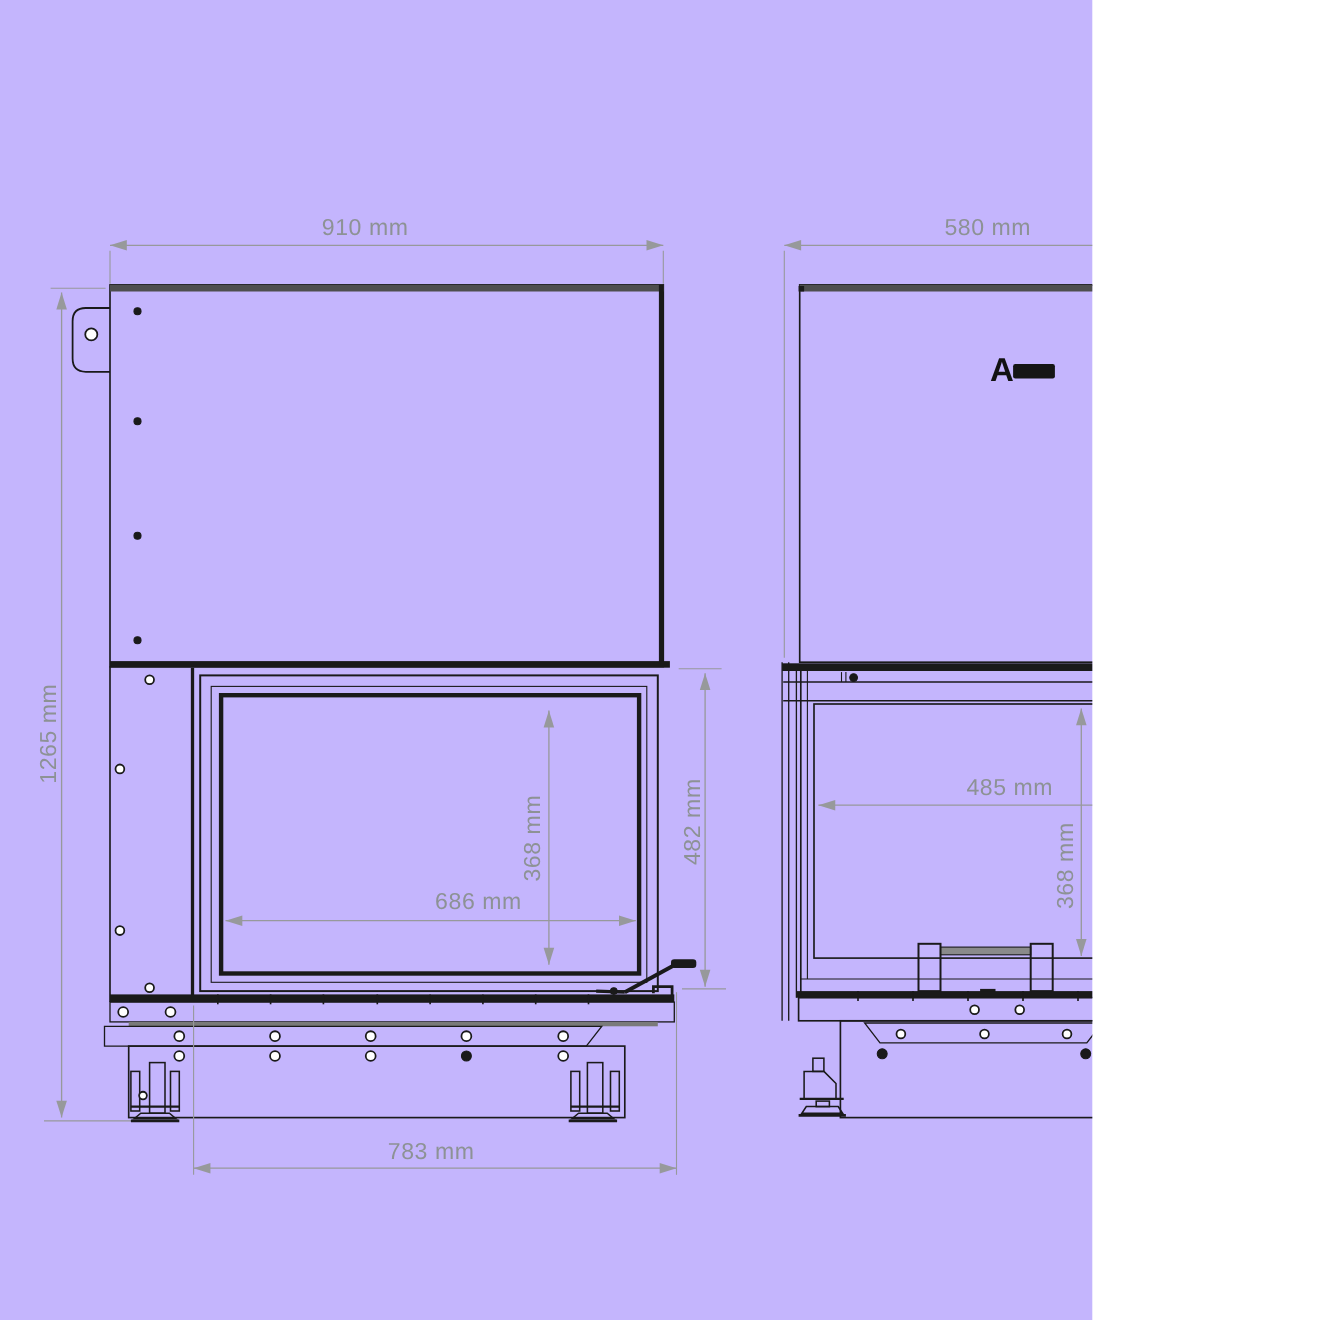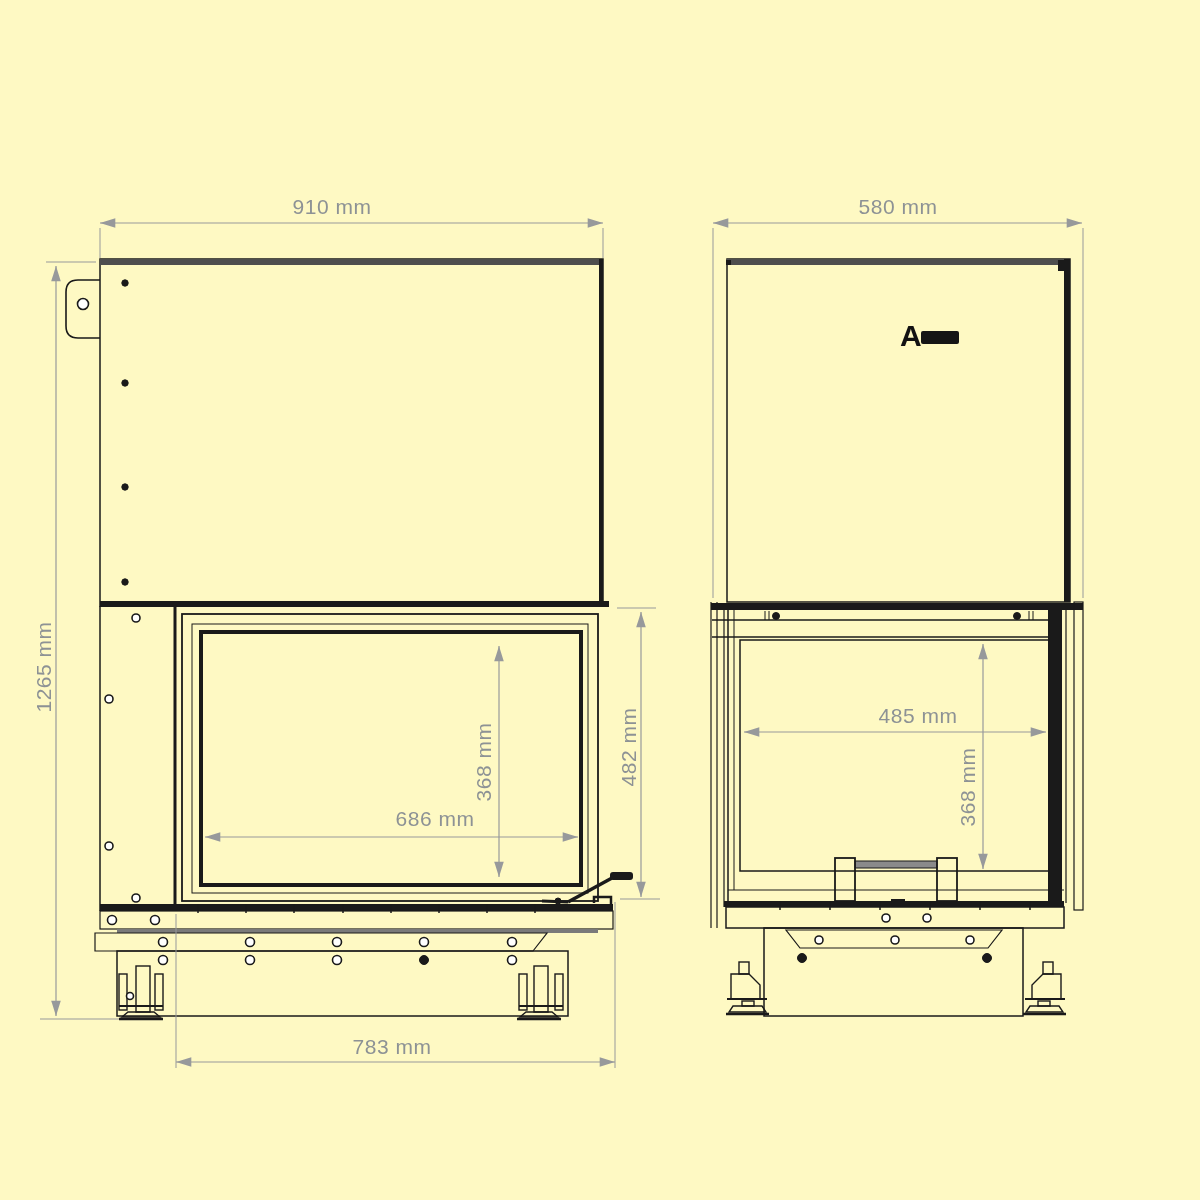--- a/index.html
+++ b/index.html
@@ -3,21 +3,21 @@
 <meta charset="utf-8">
 <style>
   :root{
     --line:#1a1a1a;
     --dimension:#97999b;
     --dim-text:#8d9295;
     --band:#4e4e4e;
     --metal:#8a8a8a;
   }
   html,body{margin:0;padding:0;background:#fff;}
-  .canvas{position:relative;width:1200px;height:1200px;background:#fef9c3;overflow:hidden;}
+  .canvas{position:relative;width:993px;height:1200px;background:#c4b5fd;overflow:hidden;}
   svg{display:block;}
   .ln{stroke:var(--line);fill:none;}
   .fillblk{fill:var(--line);stroke:none;}
   .dim line{stroke:var(--dimension);stroke-width:1.2;fill:none;}
   .dim .ext{stroke-width:1;}
   .dimtxt{font-family:"Liberation Sans",sans-serif;font-size:21px;fill:var(--dim-text);letter-spacing:0.5px;}
   .hole{stroke:var(--line);stroke-width:1.6;fill:#fff;}
   .holefill{fill:var(--line);stroke:var(--line);stroke-width:1;}
   .graymetal{fill:var(--metal);stroke:var(--line);stroke-width:1;}
   .band{fill:var(--band);stroke:none;}

